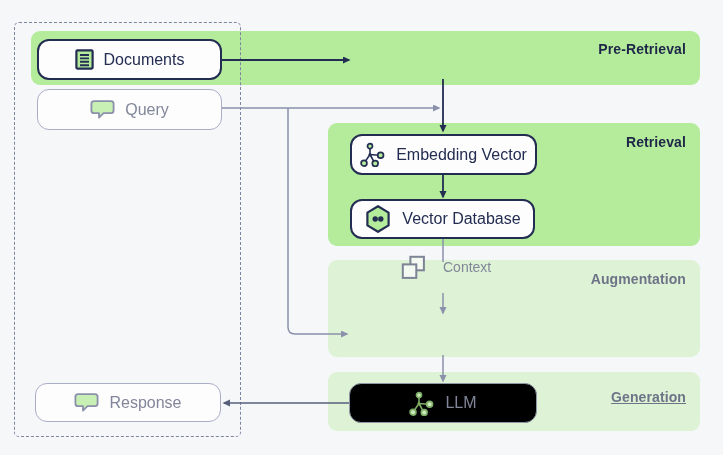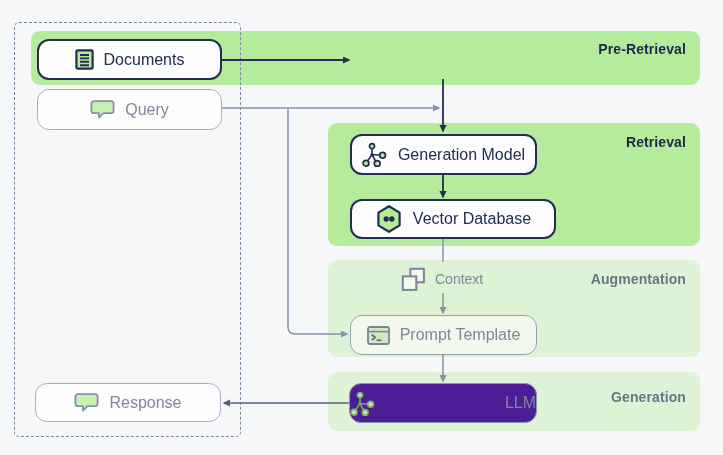--- a/index.html
+++ b/index.html
@@ -12,39 +12,39 @@
   .stage-label.navy{color:#1e2747;}
   .stage-label.gray{color:#6d7487;}
   .dashed-box{position:absolute;left:14px;top:22px;width:227px;height:415px;
               border:1.5px dashed #7d84a0;border-radius:5px;box-sizing:border-box;z-index:2;}
   .connectors{position:absolute;left:0;top:0;z-index:2;}
   .node{position:absolute;display:flex;align-items:center;justify-content:center;gap:10px;
         border-radius:12px;font-size:16px;box-sizing:border-box;z-index:3;}
   .node.solid{background:#fdfdfe;border:2px solid #232c51;color:#232c51;}
   .node.muted{background:#fdfdfe;border:1.5px solid #a9aec6;color:#818699;}
   .node.prompt{background:#f2f9ec;border:1.5px solid #99a0ad;color:#818699;}
-  .node.llm{background:#4c1d95;border:1.5px solid #8f97a6;color:#818699;justify-content:space-between;}
-  .context-group{position:absolute;left:401px;top:265px;height:28px;display:flex;align-items:center;
-                 gap:9px;font-size:14px;color:#818699;z-index:3;}
+  .node.llm{background:#000000;border:1.5px solid #8f97a6;color:#818699;}
+  .context-group{position:absolute;left:401px;top:253px;height:28px;display:flex;align-items:center;
+                 gap:17px;font-size:14px;color:#818699;z-index:3;}
   .icon{display:block;flex:0 0 auto;}
 </style>
 </head>
 <body>
 
 <div class="canvas">
 
   <div class="band bright" style="left:31px;top:31px;width:669px;height:54px;"></div>
   <div class="band bright" style="left:328px;top:123px;width:372px;height:123px;"></div>
   <div class="band light" style="left:328px;top:260px;width:372px;height:97px;"></div>
   <div class="band light" style="left:328px;top:372px;width:372px;height:59px;"></div>
 
   <div class="stage-label navy" style="top:41px;text-align:center;">Pre-Retrieval</div>
   <div class="stage-label navy" style="top:134px;">Retrieval</div>
   <div class="stage-label gray" style="top:271px;margin-left:20px;">Augmentation</div>
-  <div class="stage-label gray" style="top:389px;">Generation</div>
+  <div class="stage-label gray" style="top:389px;text-decoration:underline;">Generation</div>
 
   <div class="dashed-box"></div>
 
   <svg class="connectors" width="723" height="455">
     <defs>
       <marker id="ah-navy" markerUnits="userSpaceOnUse" markerWidth="9" markerHeight="9" refX="6" refY="3.5" orient="auto">
           <path d="M0,0 L7.5,3.5 L0,7 Z" fill="#232c51"></path>
         </marker>
       <marker id="ah-gray" markerUnits="userSpaceOnUse" markerWidth="9" markerHeight="9" refX="6" refY="3.5" orient="auto">
           <path d="M0,0 L7.5,3.5 L0,7 Z" fill="#8b90ab"></path>
@@ -89,49 +89,40 @@
 
   <div class="node solid" style="left:350px;top:134px;width:187px;height:41px;">
     <svg class="icon" width="26" height="25" viewBox="0 0 26 25">
       <path d="M10 12.5 L10 5 M10 12.5 L19 13.2 M10 12.5 L4.6 20.4 M10 12.5 L14.6 20.8" stroke="#232c51" stroke-width="1.6" fill="none"></path>
       <circle cx="10" cy="4.2" r="2.5" fill="#b4ec9c" stroke="#232c51" stroke-width="1.7"></circle>
       <circle cx="20.6" cy="13.3" r="2.9" fill="#b4ec9c" stroke="#232c51" stroke-width="1.7"></circle>
       <circle cx="4" cy="21.2" r="2.9" fill="#b4ec9c" stroke="#232c51" stroke-width="1.7"></circle>
       <circle cx="15.2" cy="21.5" r="2.9" fill="#b4ec9c" stroke="#232c51" stroke-width="1.7"></circle>
       <circle cx="10" cy="12.5" r="1.5" fill="#232c51"></circle>
     </svg>
-    <span>Generation Model</span>
+    <span>Embedding Vector</span>
   </div>
 
-  <div class="node solid" style="left:350px;top:199px;width:206px;height:40px;">
+  <div class="node solid" style="left:350px;top:199px;width:185px;height:40px;">
     <svg class="icon" width="28" height="30" viewBox="0 0 28 30">
       <path d="M14 2.2 L24.6 8.6 V21.4 L14 27.8 L3.4 21.4 V8.6 Z" fill="#b4ec9c" stroke="#232c51" stroke-width="2.2" stroke-linejoin="round"></path>
       <circle cx="11.2" cy="15" r="2.7" fill="#232c51"></circle>
       <circle cx="16.8" cy="15" r="2.7" fill="#232c51"></circle>
     </svg>
     <span>Vector Database</span>
   </div>
 
   <div class="context-group">
     <svg class="icon" width="25" height="25" viewBox="0 0 25 25">
       <rect x="9.4" y="1.8" width="13.5" height="13.5" fill="#f4f9f1" stroke="#7d8496" stroke-width="2"></rect>
       <rect x="1.8" y="9.4" width="13.5" height="13.5" fill="#f4f9f1" stroke="#7d8496" stroke-width="2"></rect>
     </svg>
     <span>Context</span>
   </div>
 
-  <div class="node prompt" style="left:350px;top:315px;width:187px;height:40px;">
-    <svg class="icon" width="23" height="19" viewBox="0 0 23 19">
-      <rect x="1" y="1" width="21" height="17" rx="2" fill="#cdeabc" stroke="#7d8496" stroke-width="1.8"></rect>
-      <line x1="1.4" y1="5.6" x2="21.6" y2="5.6" stroke="#7d8496" stroke-width="1.5"></line>
-      <path d="M5.3 9 L8.3 11.3 L5.3 13.6" fill="none" stroke="#566077" stroke-width="1.6" stroke-linecap="round" stroke-linejoin="round"></path>
-      <line x1="10.3" y1="14.2" x2="13.8" y2="14.2" stroke="#566077" stroke-width="1.6" stroke-linecap="round"></line>
-    </svg>
-    <span>Prompt Template</span>
-  </div>
 
   <div class="node llm" style="left:349px;top:383px;width:188px;height:40px;">
     <svg class="icon" width="26" height="25" viewBox="0 0 26 25">
       <path d="M10 12.5 L10 5 M10 12.5 L19 13.2 M10 12.5 L4.6 20.4 M10 12.5 L14.6 20.8" stroke="#7fae68" stroke-width="1.6" fill="none"></path>
       <circle cx="10" cy="4.2" r="2.5" fill="#cdeabd" stroke="#7fae68" stroke-width="1.7"></circle>
       <circle cx="20.6" cy="13.3" r="2.9" fill="#cdeabd" stroke="#7fae68" stroke-width="1.7"></circle>
       <circle cx="4" cy="21.2" r="2.9" fill="#cdeabd" stroke="#7fae68" stroke-width="1.7"></circle>
       <circle cx="15.2" cy="21.5" r="2.9" fill="#cdeabd" stroke="#7fae68" stroke-width="1.7"></circle>
       <circle cx="10" cy="12.5" r="1.5" fill="#7fae68"></circle>
     </svg>

